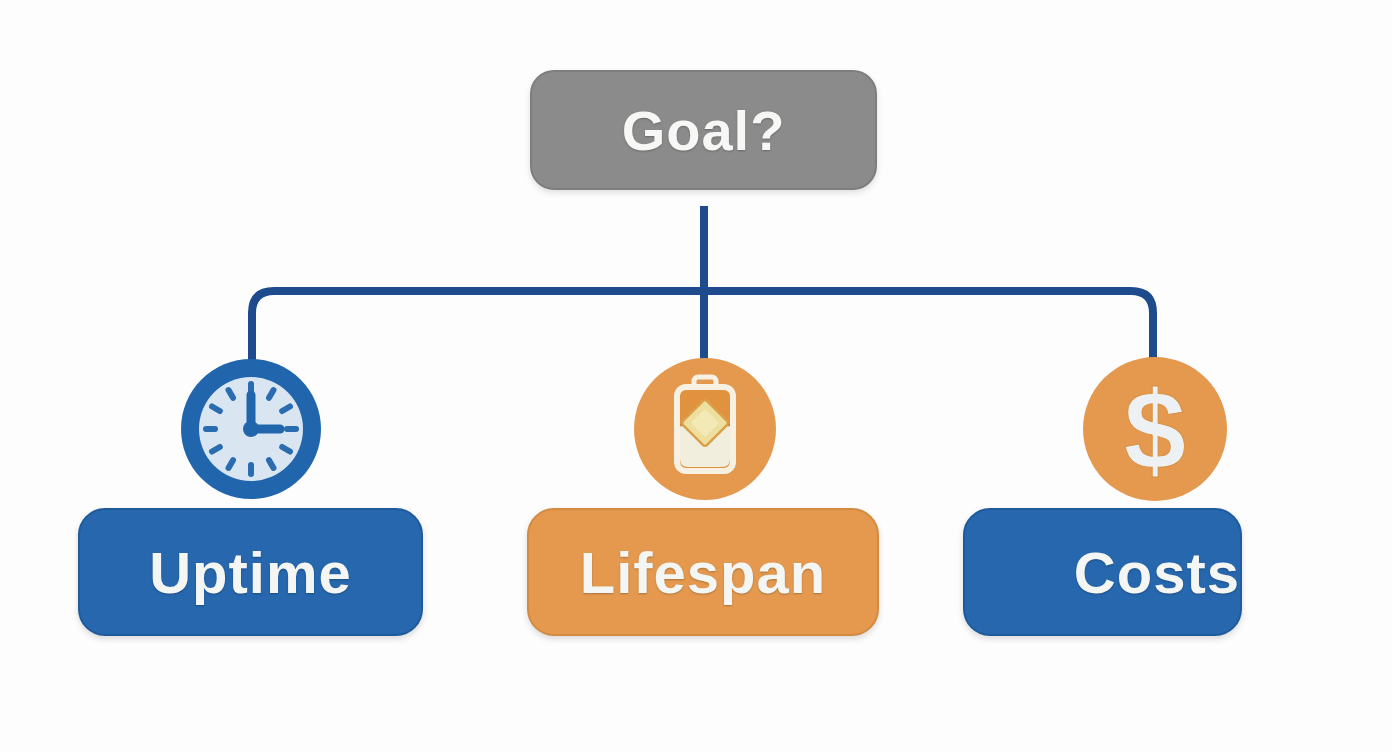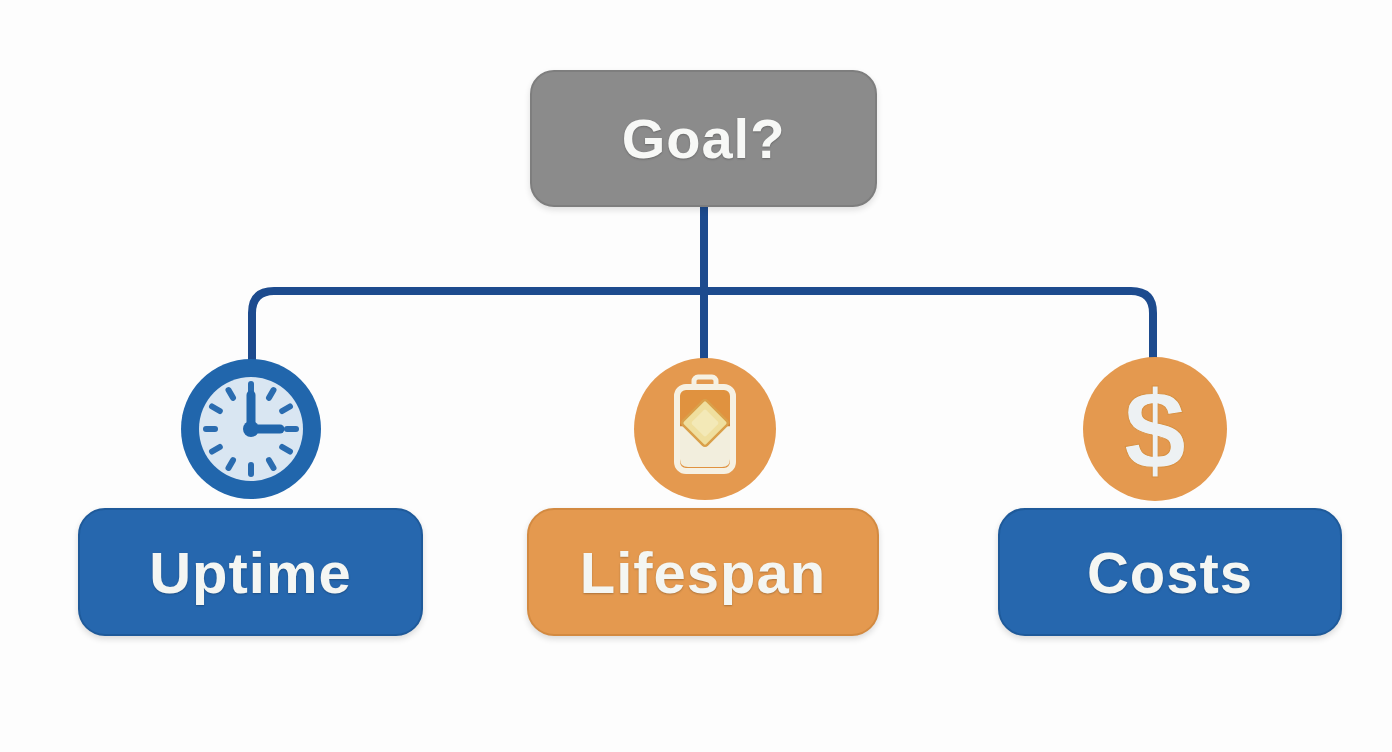--- a/index.html
+++ b/index.html
@@ -25,21 +25,21 @@
   .node {
     position: absolute;
     z-index: 2;
     display: flex;
     align-items: center;
     justify-content: center;
     box-sizing: border-box;
   }
   .root-box {
     left: 530px; top: 70px;
-    width: 347px; height: 137px;
+    width: 347px; height: 120px;
     background: #8b8b8b;
     border: 2px solid #7e7e7e;
     border-radius: 24px;
     box-shadow: 0 3px 6px rgba(0,0,0,0.12);
   }
   .root-box .label {
     color: #f7f8f6;
     font-size: 56px;
     font-weight: bold;
     letter-spacing: 1px;
@@ -53,21 +53,21 @@
   }
   .leaf-box .label {
     color: #f4f6f3;
     font-size: 58px;
     font-weight: bold;
     letter-spacing: 1px;
     text-shadow: 0 1px 2px rgba(0,0,0,0.25);
   }
   .box-uptime   { left: 78px;  width: 345px; background: #2667ae; border: 2px solid #1f5a9a; }
   .box-lifespan { left: 527px; width: 352px; background: #e4994f; border: 2px solid #d38a41; }
-  .box-costs    { left: 998px; width: 344px; background: #2667ae; border: 2px solid #1f5a9a; }
+  .box-costs    { left: 963px; width: 279px; background: #2667ae; border: 2px solid #1f5a9a; justify-content: flex-end; }
   .icon-node {
     top: 356px;
     width: 146px;
     height: 146px;
   }
   .icon-uptime   { left: 178px; }
   .icon-lifespan { left: 632px; }
   .icon-costs    { left: 1082px; }
   .icon-node svg { width: 100%; height: 100%; display: block; }
   .dollar-glyph {

